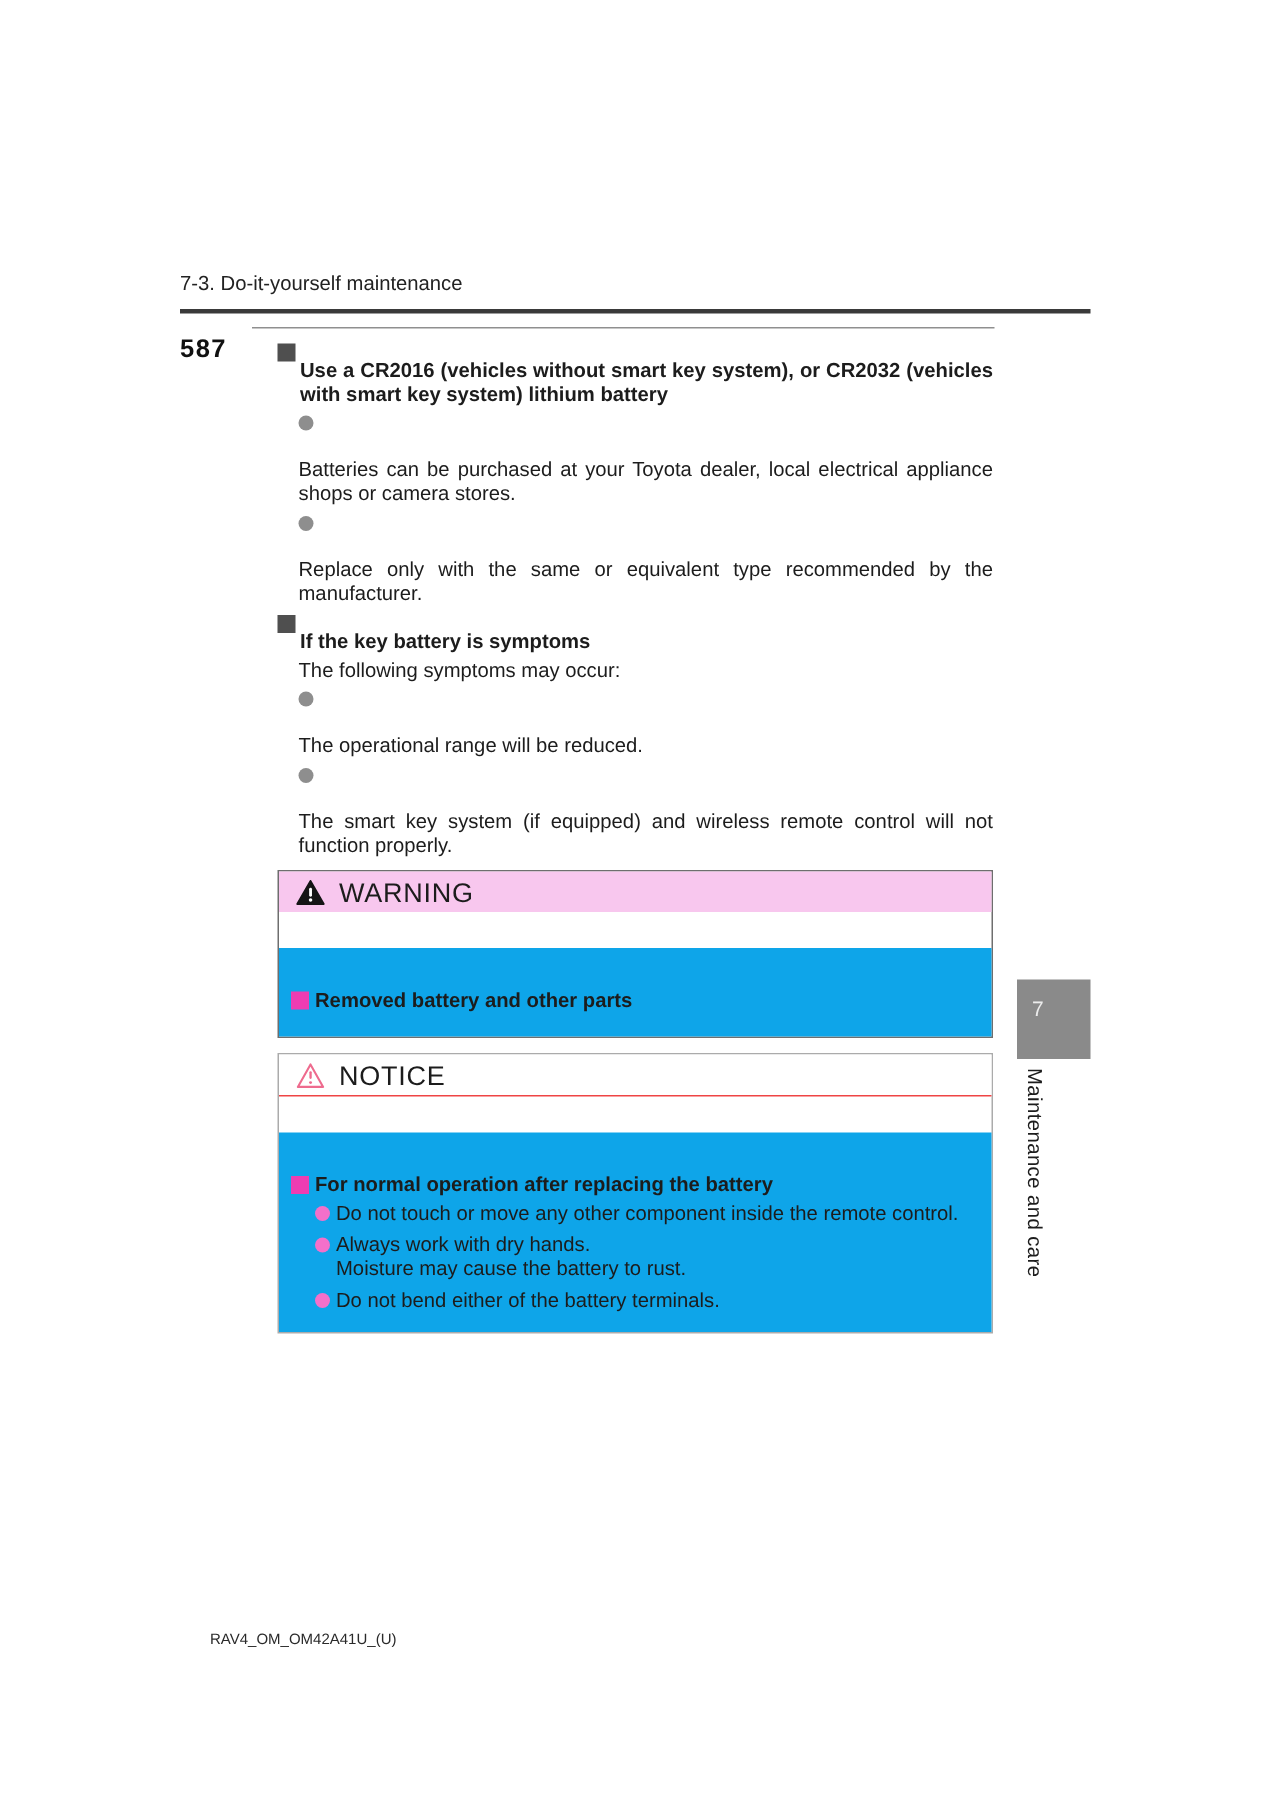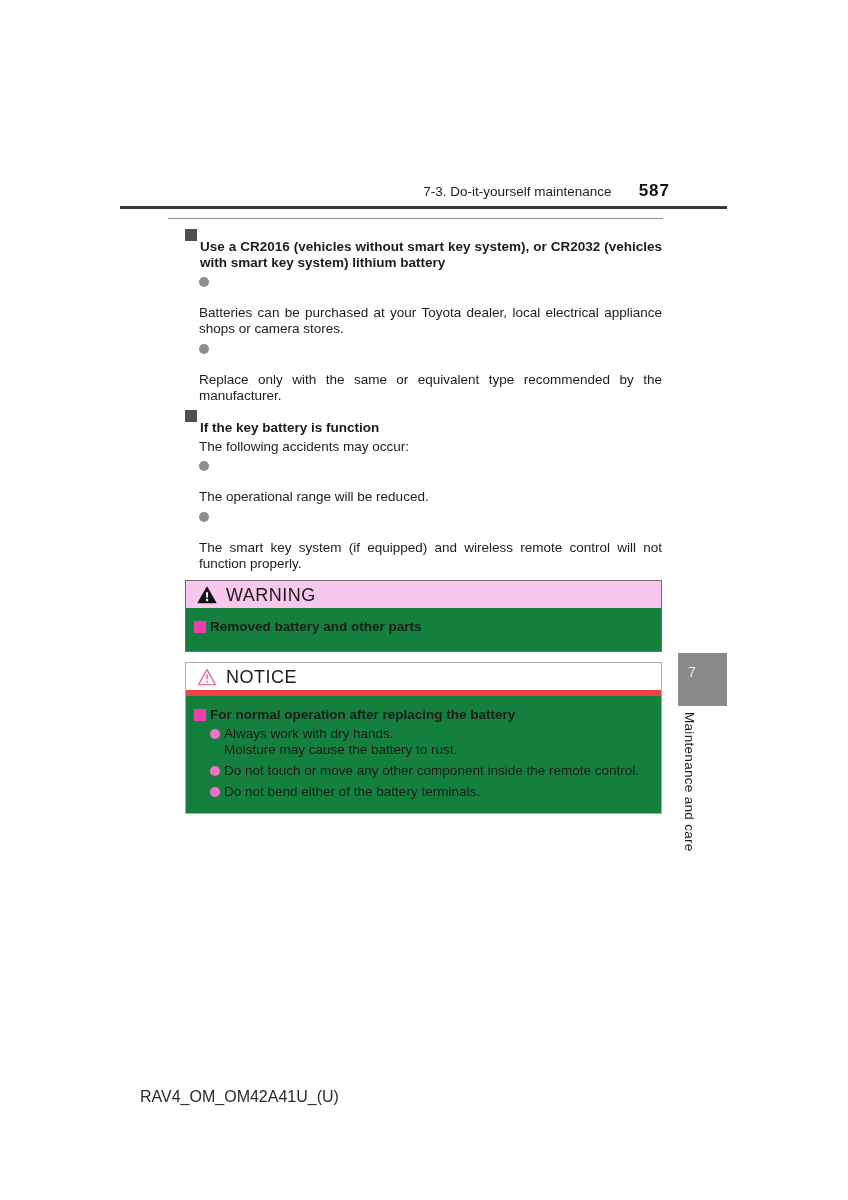--- a/index.html
+++ b/index.html
@@ -19,20 +19,21 @@
   
   .page-header {
     position: absolute;
     top: 181px;
     left: 120px;
     width: 550px;
     display: flex;
     justify-content: flex-end;
     align-items: baseline;
     gap: 27px;
+    flex-direction: column;
   }
   .page-header .section-title {
     font-size: 13.5px;
     color: #222;
   }
   .page-header .page-number {
     font-size: 17px;
     font-weight: bold;
     letter-spacing: 1px;
     color: #111;
@@ -122,25 +123,26 @@
     gap: 9px;
     padding-left: 11px;
     font-size: 18px;
     letter-spacing: 0.5px;
   }
   .alert-box.warning .alert-header {
     background: var(--warning-header-bg, #f8c7ee);
   }
   .alert-box.notice .alert-header {
     background: #ffffff;
-    border-bottom: 6px solid #ef4444;
+    border-bottom: 1px solid #ef4444;
   }
   .alert-body {
-    padding: 11px 11px 13px 8px;
-    background: #15803d;
+    padding: 27px 11px 13px 8px;
+    background: #0ea5e9;
+    margin-top: 24px;
   }
   .box-heading {
     display: flex;
     gap: 4px;
     margin-bottom: 3px;
     font-weight: bold;
   }
   .box-heading .sq {
     flex: 0 0 auto;
     width: 12px;
@@ -198,21 +200,21 @@
     font-size: 13.5px;
     color: #1c1c1c;
     letter-spacing: 0.3px;
   }
 
   
   .footer-code {
     position: absolute;
     left: 140px;
     top: 1088px;
-    font-size: 16px;
+    font-size: 10px;
     color: #2a2a2a;
   }
 
   .icon-tri {
     flex: 0 0 auto;
     display: block;
   }
 </style>
 </head>
 <body>
@@ -235,24 +237,24 @@
     <span class="dot"></span>
     <span class="txt">Batteries can be purchased at your Toyota dealer, local electrical appliance shops or camera stores.</span>
   </div>
   <div class="bullet">
     <span class="dot"></span>
     <span class="txt">Replace only with the same or equivalent type recommended by the manufacturer.</span>
   </div>
 
   <div class="sec-heading" style="margin-top:4px;">
     <span class="sq"></span>
-    <span class="txt">If the key battery is function</span>
-  </div>
-
-  <div class="plain-line">The following accidents may occur:</div>
+    <span class="txt">If the key battery is symptoms</span>
+  </div>
+
+  <div class="plain-line">The following symptoms may occur:</div>
 
   <div class="bullet">
     <span class="dot"></span>
     <span class="txt">The operational range will be reduced.</span>
   </div>
   <div class="bullet">
     <span class="dot"></span>
     <span class="txt">The smart key system (if equipped) and wireless remote control will not function properly.</span>
   </div>
 
@@ -282,26 +284,26 @@
       </svg>
       <span>NOTICE</span>
     </div>
     <div class="alert-body">
       <div class="box-heading">
         <span class="sq"></span>
         <span class="txt">For normal operation after replacing the battery</span>
       </div>
       <div class="pbullet">
         <span class="dot"></span>
+        <span class="txt">Do not touch or move any other component inside the remote control.</span>
+      </div>
+      <div class="pbullet">
+        <span class="dot"></span>
         <span class="txt">Always work with dry hands.
 Moisture may cause the battery to rust.</span>
-      </div>
-      <div class="pbullet">
-        <span class="dot"></span>
-        <span class="txt">Do not touch or move any other component inside the remote control.</span>
       </div>
       <div class="pbullet" style="margin-bottom:0;">
         <span class="dot"></span>
         <span class="txt">Do not bend either of the battery terminals.</span>
       </div>
     </div>
   </div>
 
 </div>
 

